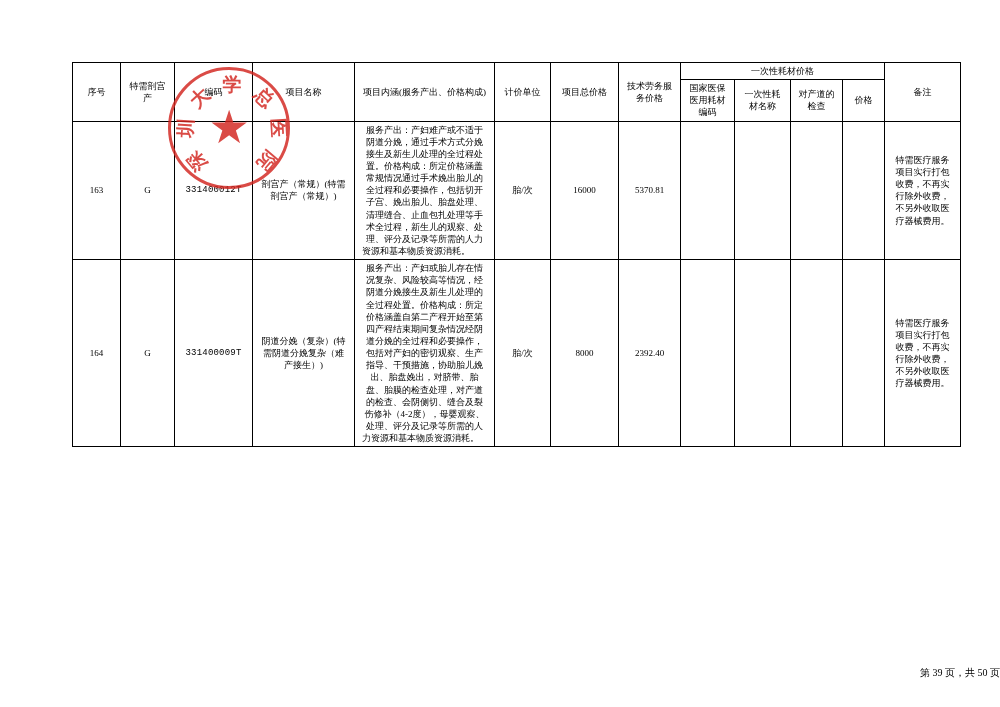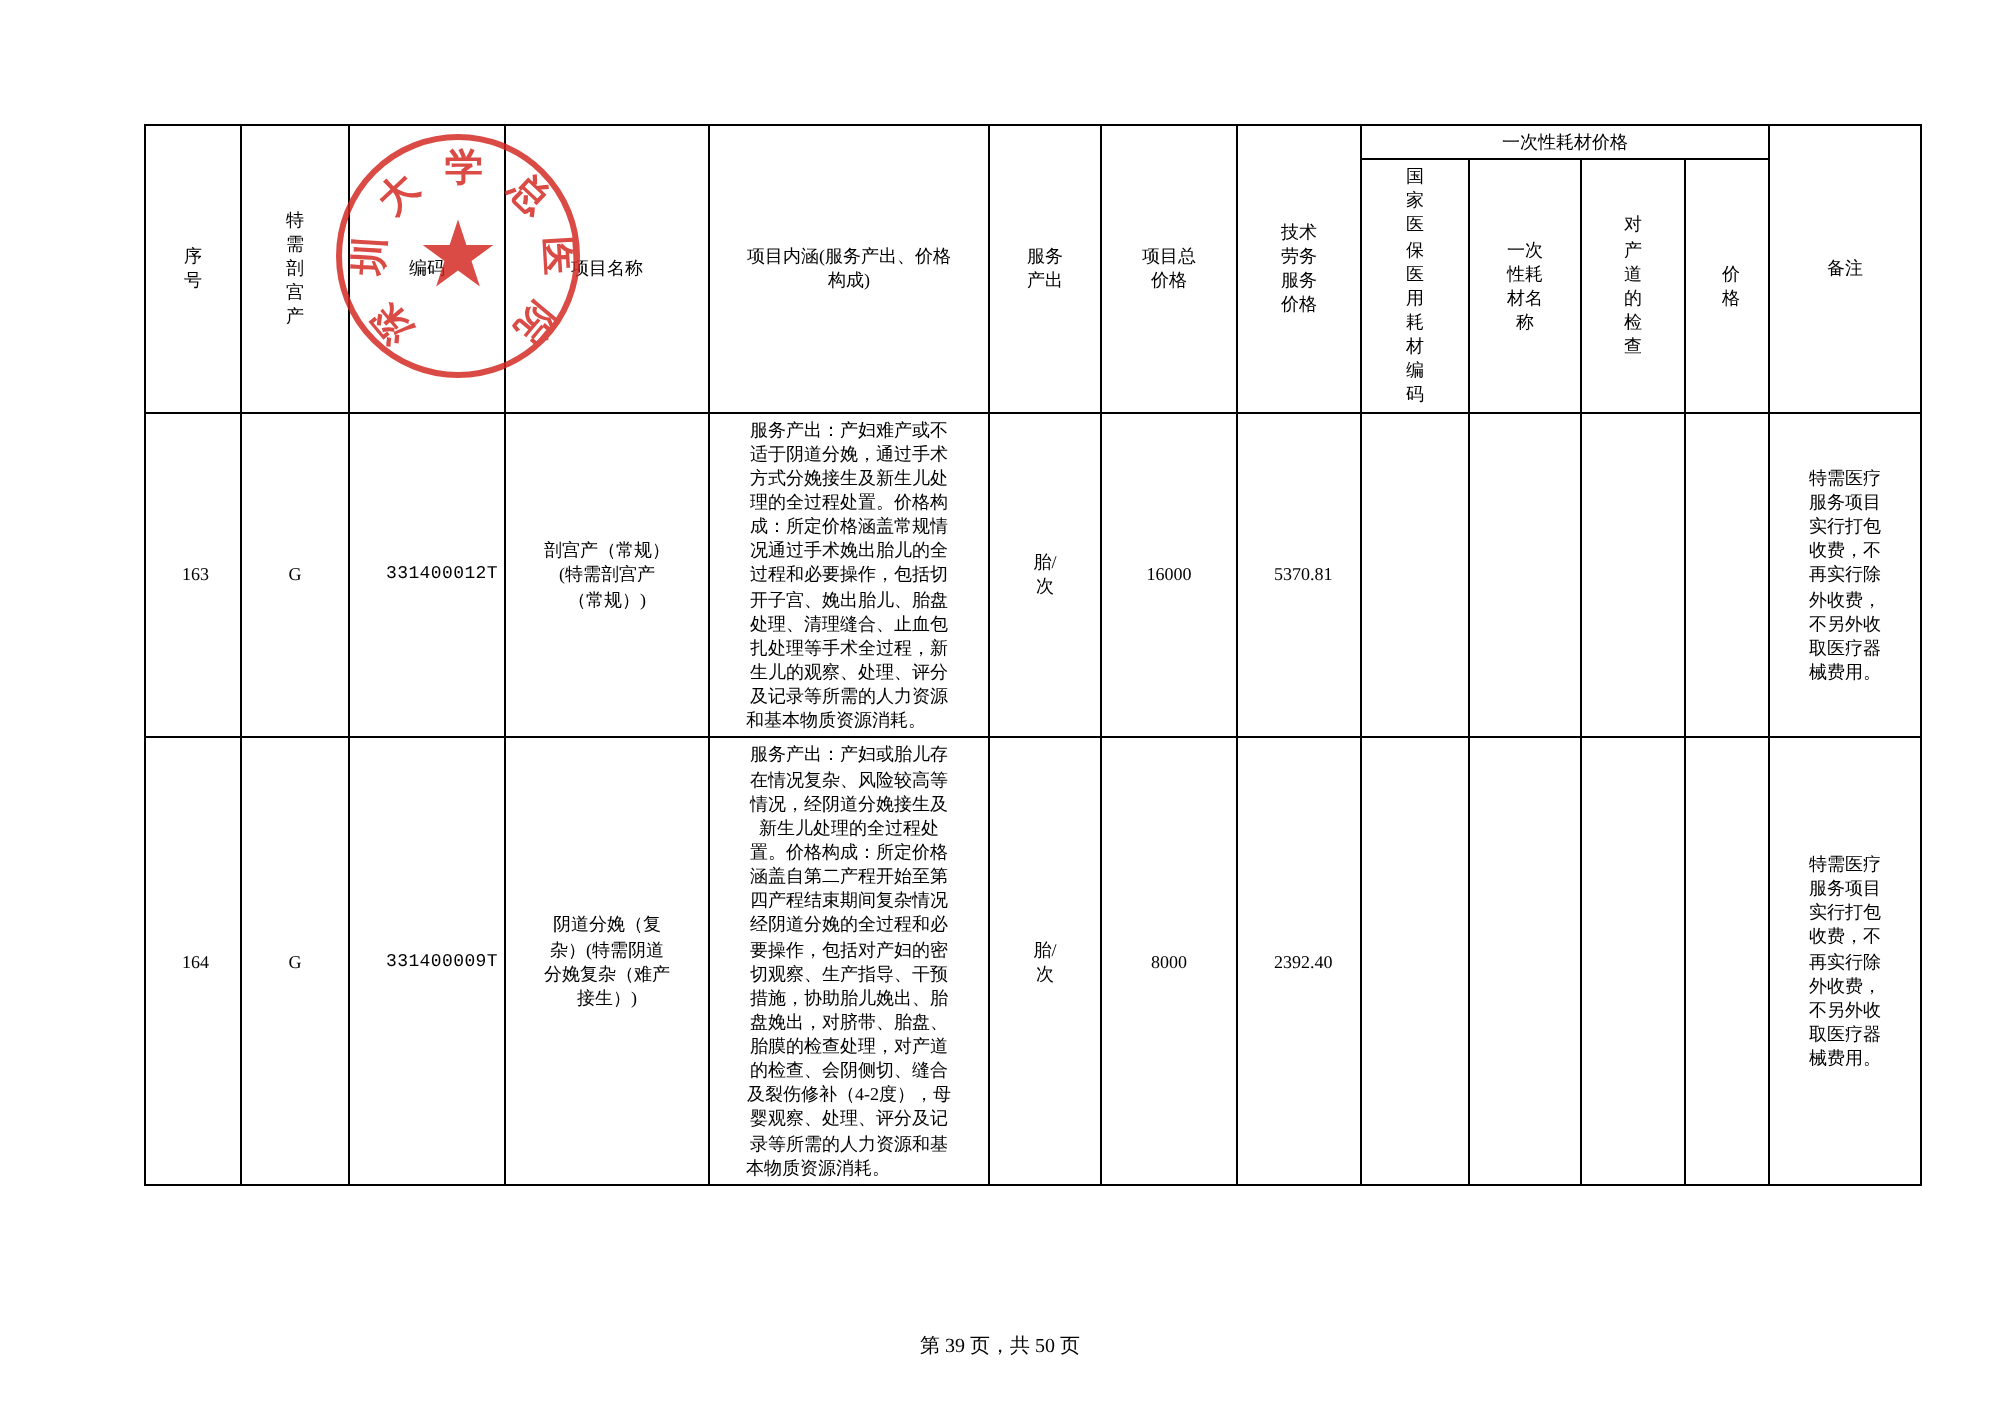--- a/index.html
+++ b/index.html
@@ -30,21 +30,21 @@
     width: 856px;
     border-collapse: collapse;
     table-layout: fixed;
   }
 
   table.price-table td, table.price-table th {
     border: 1px solid #000000;
     font-weight: normal;
     font-size: 9px;
     line-height: 1.35;
-    padding: 2px 18px;
+    padding: 2px 7px;
     vertical-align: middle;
     text-align: center;
     margin-left: 24px;
   }
 
   thead td, thead th {
     font-size: 9px;
     padding: 3px 2px;
   }
 
@@ -143,21 +143,21 @@
     font-weight: bold;
     white-space: nowrap;
     transform-origin: center center;
   }
 
   .footer {
     position: absolute;
     left: 0;
     top: 666px;
     width: 1000px;
-    text-align: center;
+    text-align: right;
     font-size: 10px;
     color: #000000;
     font-family: "Liberation Serif", "DejaVu Serif", serif;
   }
 </style>
 </head>
 <body>
 
 <div class="page">
 
@@ -177,21 +177,21 @@
       <col class="h-price">
       <col class="h-remark">
     </colgroup>
     <thead>
       <tr>
         <th rowspan="2">序号</th>
         <th rowspan="2">特需剖宫产</th>
         <th rowspan="2">编码</th>
         <th rowspan="2">项目名称</th>
         <th rowspan="2">项目内涵(服务产出、价格构成)</th>
-        <th rowspan="2">服务产出</th>
+        <th rowspan="2">计价单位</th>
         <th rowspan="2">项目总价格</th>
         <th rowspan="2">技术劳务服务价格</th>
         <th colspan="4">一次性耗材价格</th>
         <th rowspan="2">备注</th>
       </tr>
       <tr>
         <th>国家医保医用耗材编码</th>
         <th>一次性耗材名称</th>
         <th>对产道的检查</th>
         <th>价格</th>

